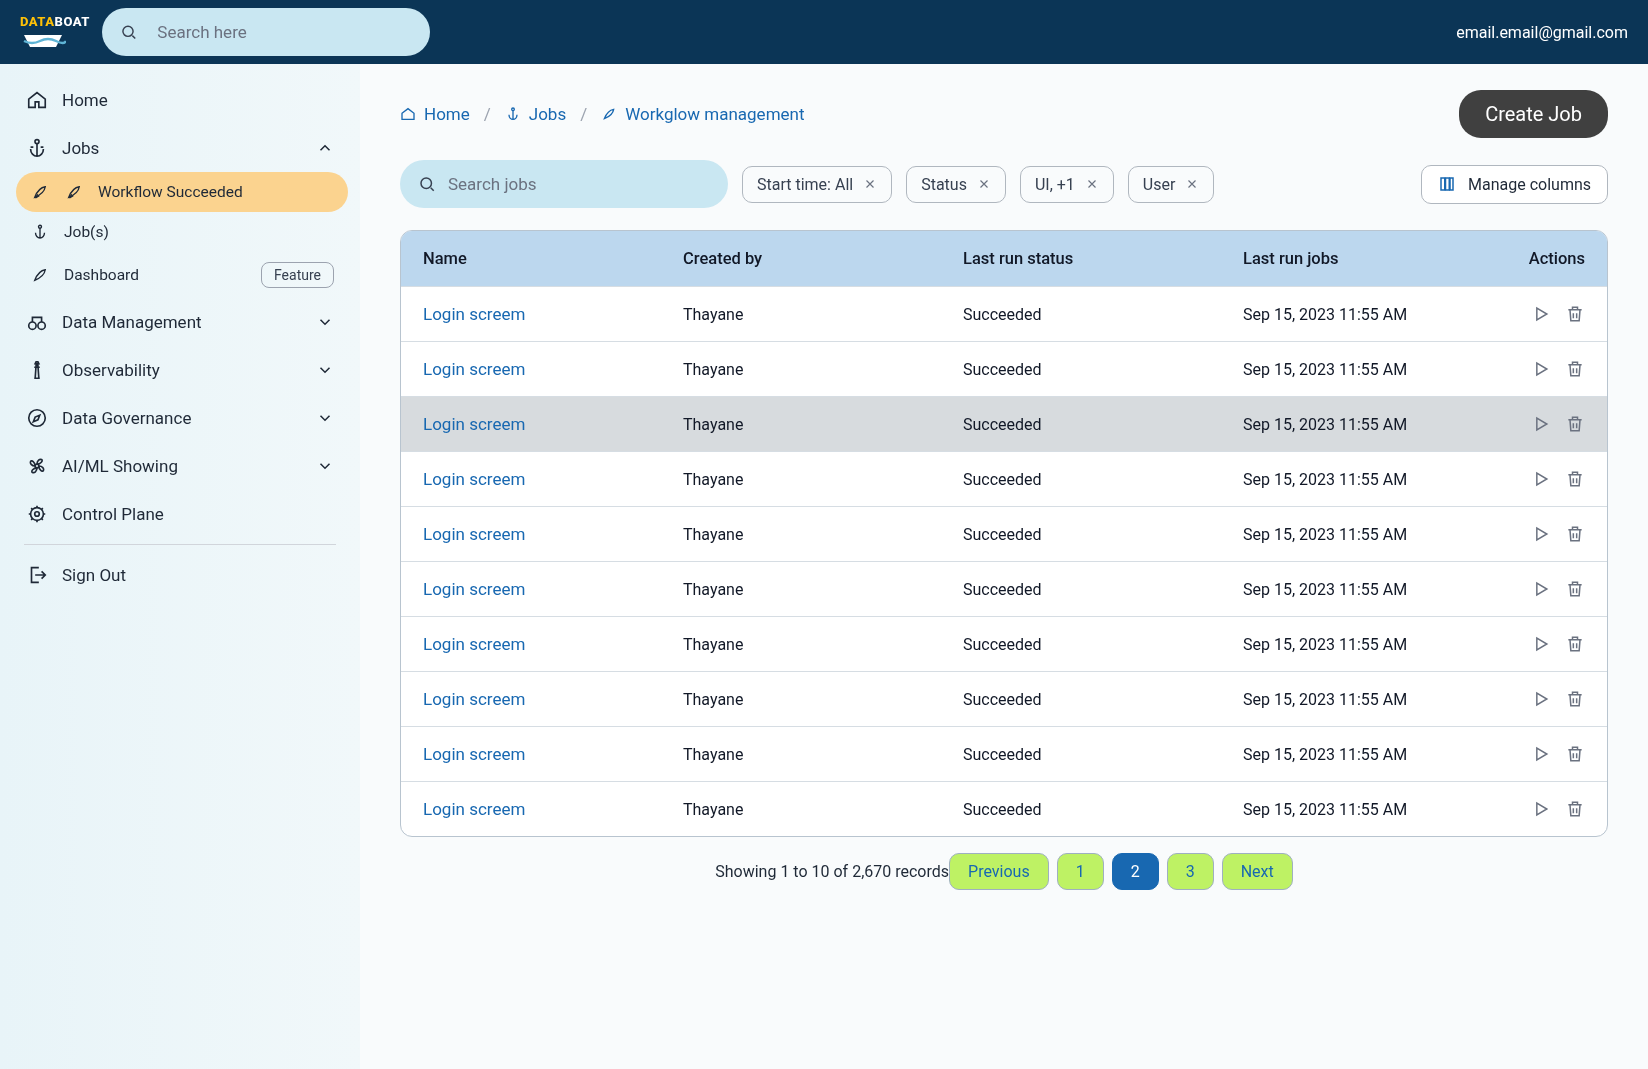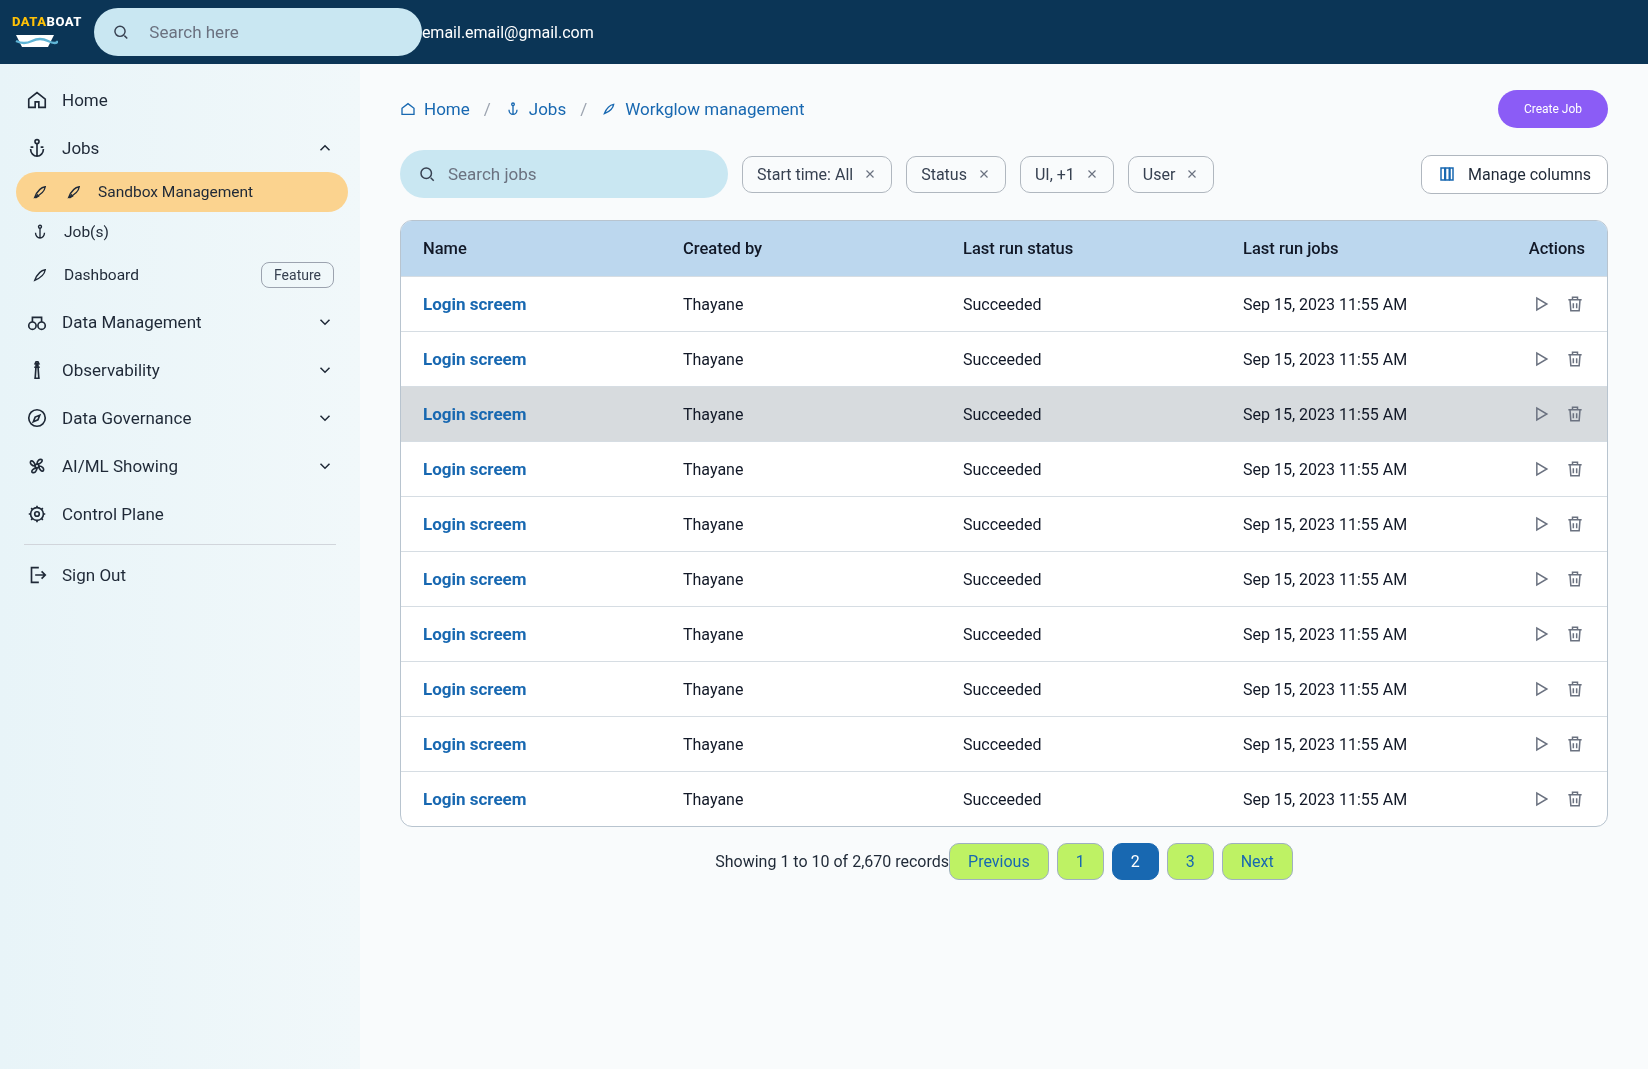--- a/index.html
+++ b/index.html
@@ -1,17 +1,17 @@
 <!DOCTYPE html>
 <html><head>
 <meta charset="utf-8">
 <style>
 *{box-sizing:border-box;margin:0;padding:0;font-family:-apple-system,BlinkMacSystemFont,'Segoe UI',Roboto,sans-serif}
 body{background:#f9fbfc;width:1648px;height:1069px;overflow:hidden}
-.header{background:#0b3556;height:64px;display:flex;align-items:center;padding:0 12px;}
+.header{background:#0b3556;height:64px;display:flex;align-items:center;padding:0 20px;justify-content:space-between}
 .header-left{display:flex;align-items:center;gap:12px}
 .logo{display:flex;align-items:center;gap:4px}
 .logo-text{font-weight:800;font-size:13px;letter-spacing:0.5px}
 .logo-text .data{color:#ffc107}
 .logo-text .boat{color:#fff}
 .logo-boat{width:46px;height:26px;position:relative;margin-top:-4px}
 .search-global{display:flex;align-items:center;background:#c9e7f2;border-radius:24px;width:328px;height:48px;padding:0 18px;gap:20px}
 .search-global input{background:transparent;border:none;outline:none;font-size:17px;color:#374151;width:100%}
 .search-global input::placeholder{color:#6b7280}
 .user-email{color:#fff;font-size:16px}
@@ -25,38 +25,38 @@
 .nav-sub .nav-item.active{background:#fbd38f;border-radius:22px}
 .nav-sub .nav-item .icon-wrap{width:20px;height:20px}
 .badge-feature{margin-left:auto;border:1.5px solid #9ca3af;border-radius:8px;padding:4px 12px;font-size:14px;color:#374151}
 .divider{height:1px;background:#d1d5db;margin:6px 12px}
 .main{flex:1;padding:26px 40px}
 .topbar{display:flex;align-items:center;justify-content:space-between;margin-bottom:22px}
 .breadcrumb{display:flex;align-items:center;gap:14px;font-size:17px}
 .crumb{display:flex;align-items:center;gap:8px;color:#1868b1;cursor:pointer}
 .crumb.current{color:#1868b1}
 .crumb-sep{color:#9ca3af}
-.btn-primary{background:#8b5cf6;color:#fff;border:none;border-radius:22px;padding:12px 26px;font-size:12px;cursor:pointer}
+.btn-primary{background:#404040;color:#fff;border:none;border-radius:22px;padding:12px 26px;font-size:20px;cursor:pointer}
 .filter-row{display:flex;align-items:center;gap:14px;margin-bottom:22px}
 .search-jobs{display:flex;align-items:center;background:#c9e7f2;border-radius:24px;width:328px;height:48px;padding:0 18px;gap:12px}
 .search-jobs input{background:transparent;border:none;outline:none;font-size:17px;color:#374151;width:100%}
 .search-jobs input::placeholder{color:#6b7280}
 .chip{display:flex;align-items:center;gap:10px;border:1.5px solid #b0b7bf;border-radius:10px;padding:8px 14px;font-size:16px;color:#374151;cursor:pointer}
 .chip .x{color:#6b7280;cursor:pointer}
 .spacer{flex:1}
 .btn-outline{display:flex;align-items:center;gap:12px;border:1.5px solid #b0b7bf;border-radius:10px;padding:9px 16px;font-size:16px;color:#1f2937;background:#fff;cursor:pointer}
 .table{width:100%;border:1.5px solid #b8c4cf;border-radius:12px;overflow:hidden;background:#fff}
 .thead{display:flex;background:#bcd7ee;padding:18px 22px;font-size:16.5px;color:#111827;font-weight:500}
 .col-name{width:260px}
 .col-by{width:280px}
 .col-status{width:280px}
 .col-date{width:200px}
 .col-actions{flex:1;text-align:right}
 .row{display:flex;align-items:center;padding:17px 22px;border-top:1px solid #d6dde3;font-size:16px;color:#111827}
-.row .col-name{color:#1868b1;font-weight:700;font-size:17px;cursor:pointer}
+.row .col-name{color:#1868b1;font-weight:400;font-size:17px;cursor:pointer}
 .row.hover{background:#d7dbde}
 .row .col-by,.row .col-status,.row .col-date{color:#111827}
 .actions{display:flex;gap:14px;justify-content:flex-end;flex:1}
 .icon-btn{cursor:pointer;color:#6b7280}
 .footer{display:flex;align-items:center;justify-content:center;margin-top:16px;font-size:16px;color:#1f2937}
 .pager{display:flex;gap:8px}
 .page-btn{border:1.5px solid #9fb0c0;border-radius:10px;padding:8px 18px;font-size:16px;color:#1868b1;background:#bef264;cursor:pointer;min-width:38px;display:flex;align-items:center;justify-content:center}
 .page-btn.active{background:#1868b1;color:#fff;border-color:#1868b1}
 svg{display:block}
 </style>
@@ -116,21 +116,21 @@
               <path d="M5 19c2-5 7-13 14-14-1 7-9 12-14 14z"></path>
               <path d="M9 15l-3 5 5-3"></path>
             </svg>
           </span>
         <span class="icon-wrap">
             <svg width="18" height="18" viewBox="0 0 24 24" fill="none" stroke="#1f2937" stroke-width="1.8">
               <path d="M5 19c2-5 7-13 14-14-1 7-9 12-14 14z"></path>
               <path d="M9 15l-3 5 5-3"></path>
             </svg>
           </span>
-        <span>Sandbox Management</span>
+        <span>Workflow Succeeded</span>
       </div>
       <div class="nav-item">
         <span class="icon-wrap">
             <svg width="18" height="18" viewBox="0 0 24 24" fill="none" stroke="#1f2937" stroke-width="1.8">
               <circle cx="12" cy="5" r="2"></circle>
               <path d="M12 7 V20 M6 13 a6 7 0 0 0 12 0"></path>
             </svg>
           </span>
         <span>Job(s)</span>
       </div>

